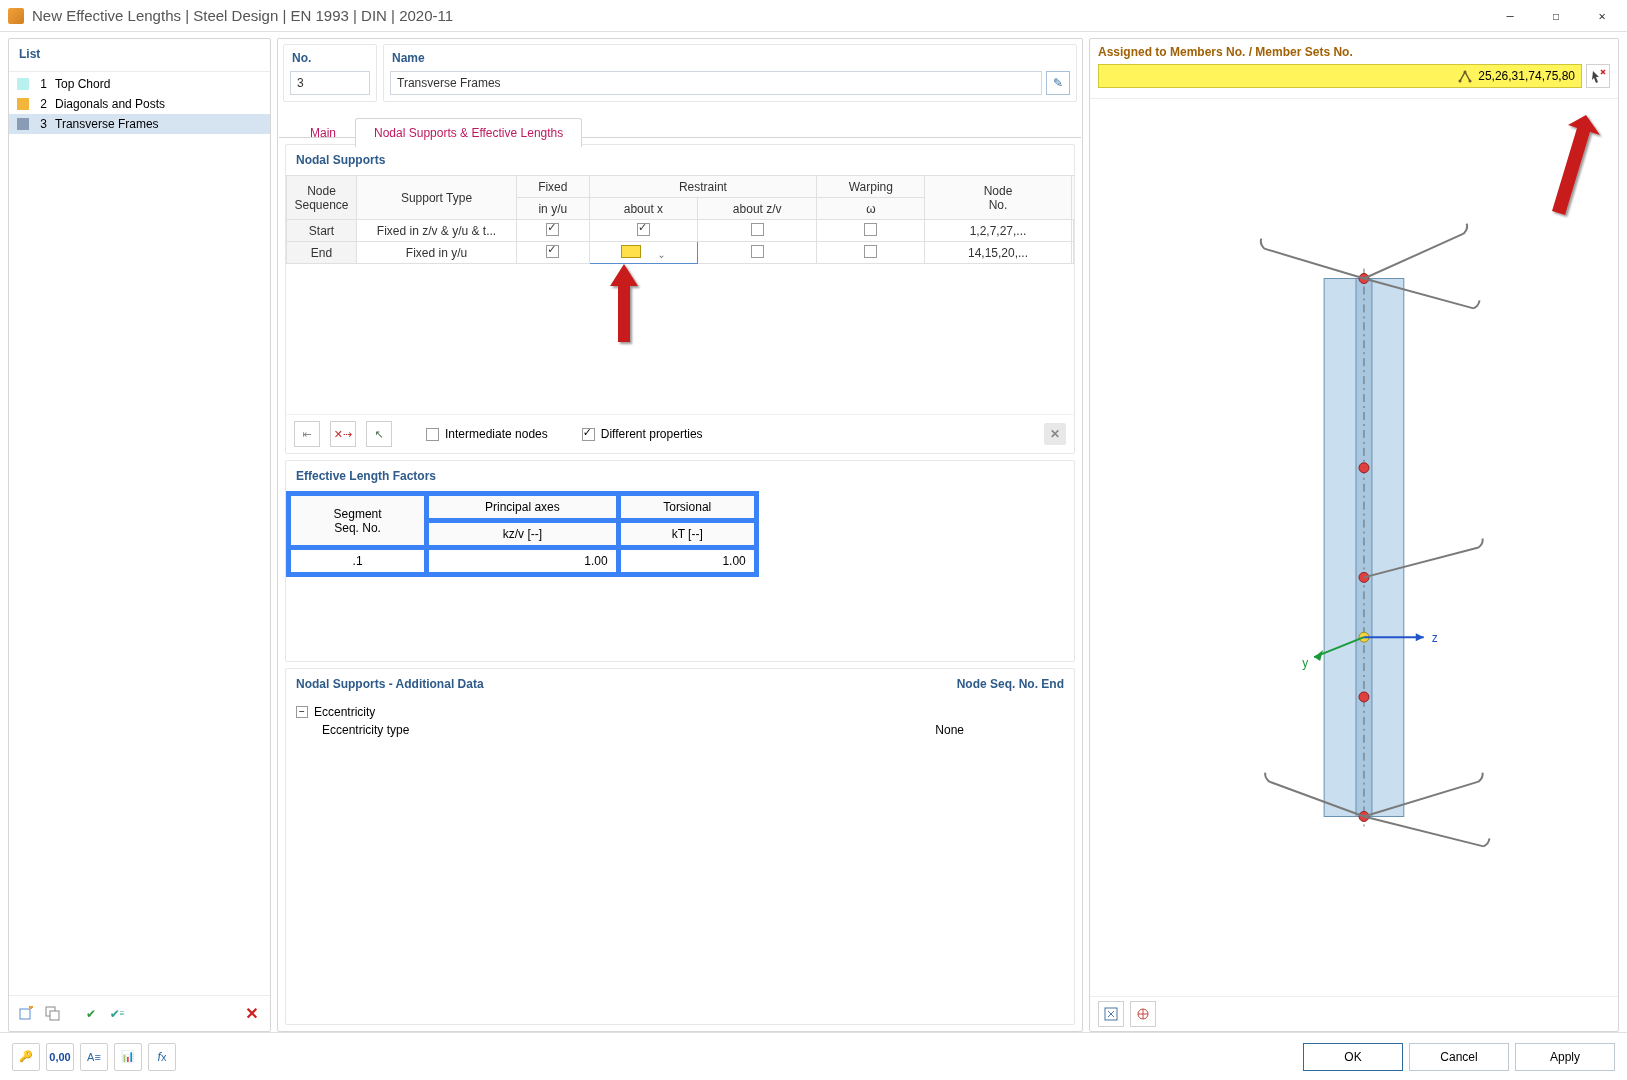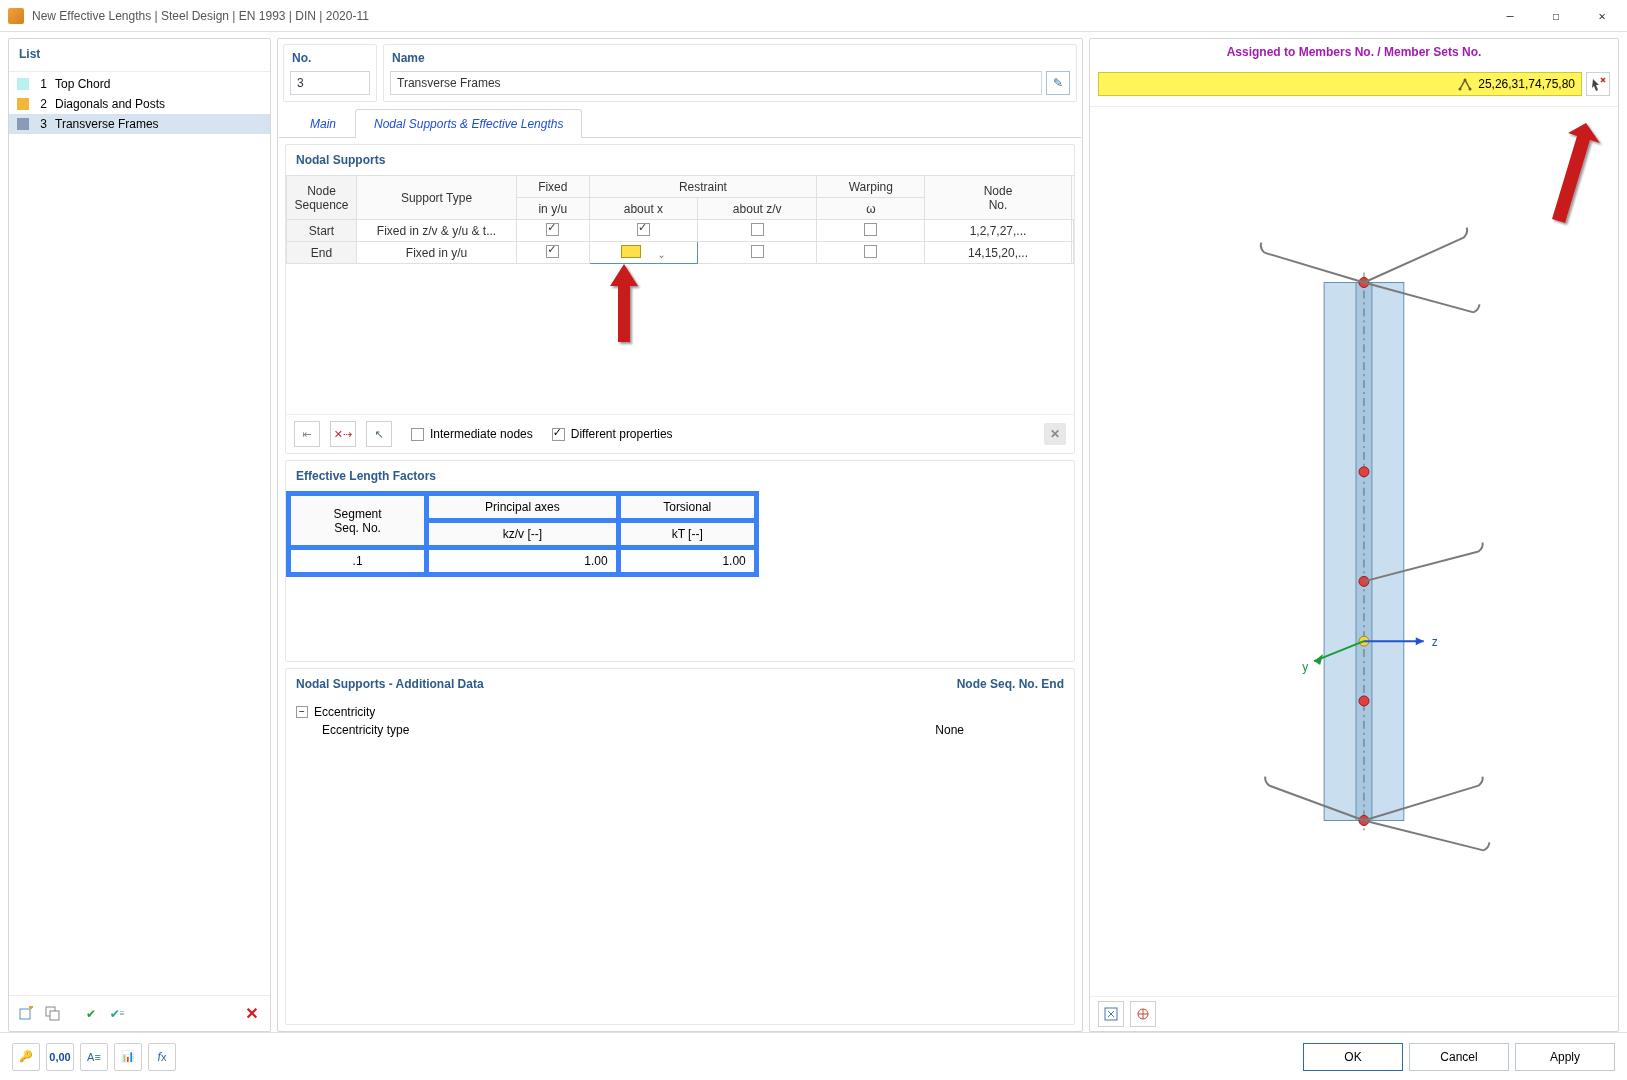--- a/index.html
+++ b/index.html
@@ -2,21 +2,21 @@
 <html><head>
 <meta charset="utf-8">
 <style>
   * { box-sizing: border-box; margin: 0; padding: 0; font-family: 'Segoe UI', Tahoma, sans-serif; font-size: 12px; }
   body { background: #fff; width: 1627px; height: 1080px; overflow: hidden; display: flex; flex-direction: column; }
   
   
   .title-bar { height: 32px; display: flex; align-items: center; justify-content: space-between; border-bottom: 1px solid #e0e0e0; padding: 0 2px 0 8px; }
   .title-left { display: flex; align-items: center; gap: 8px; }
   .app-icon { width: 16px; height: 16px; background: linear-gradient(135deg,#f2a23a,#d08020); border-radius: 2px; position: relative;}
-  .title-text { color: #555; font-size: 12px; }
+  .title-text { color: #555; font-size: 15px; }
   .win-controls { display: flex; }
   .win-btn { width: 46px; height: 30px; display: flex; align-items: center; justify-content: center; color: #333; font-family: monospace;}
   
   
   .outer { flex: 1; display: flex; padding: 6px 8px 0 8px; gap: 6px; }
   
   
   .list-panel { width: 263px; border: 1px solid #d6d6d6; border-radius: 2px; display: flex; flex-direction: column; }
   .list-header { color: #2e5b8a; font-weight: 600; padding: 8px 10px 10px 10px; border-bottom: 1px solid #ececec;}
   .list-body { flex: 1; padding-top: 2px; }
@@ -35,21 +35,21 @@
   .field-block.no { width: 94px; }
   .field-block.name { flex: 1; }
   .field-label { color: #2e5b8a; font-weight: 600; padding: 6px 8px 4px 8px; }
   .field-input-row { display: flex; align-items: center; padding: 2px 6px 6px 6px; gap: 4px; }
   .field-input { border: 1px solid #cfd6dd; padding: 4px 6px; background: #fff; color: #333; }
   .no-input { width: 80px; }
   .name-input { flex: 1; }
   .edit-btn { width: 24px; height: 24px; border: 1px solid #a8c1da; display: flex; align-items: center; justify-content: center; color: #2c6aa0; background:#fff;}
 
   .tabs { display: flex; border-bottom: 1px solid #d6d6d6; padding-left: 12px; margin-top: 2px; }
-  .tab { padding: 7px 18px; border: 1px solid transparent; border-bottom: none; color: #1d4ed8; position: relative; top: 1px; background:#eef0f2;font-style:italic;}
+  .tab { padding: 7px 18px; border: 1px solid transparent; border-bottom: none; color: #be185d; position: relative; top: 10px; background:#eef0f2;}
   .tab.inactive { background: transparent; }
   .tab.active { background: #fff; border-color: #d6d6d6; border-radius: 3px 3px 0 0; }
   
   .section { border: 1px solid #e6e6e6; margin: 6px 6px 0 6px; border-radius: 2px; display: flex; flex-direction: column; }
   .section-title { color: #2e5b8a; font-weight: 600; padding: 8px 10px; }
   .section-title .right-sub { float: right; color: #2e5b8a; font-weight: 600; }
   
   
   .ns-table { border-collapse: collapse; width: 100%; }
   .ns-table th, .ns-table td { border: 1px solid #e0e0e0; padding: 0; text-align: center; font-weight: normal; color: #333; height: 22px; }
@@ -57,42 +57,42 @@
   .ns-table .rh { background: #f4f4f4; width: 70px; }
   .ns-table .support-cell { text-align: center; padding: 0 6px; width: 160px; margin-left: 48px;}
   .chk { width: 13px; height: 13px; border: 1px solid #999; display: inline-block; background:#fff; position:relative;}
   .chk.on::after { content: "✓"; position: absolute; top: -3px; left: 0; font-size: 11px; }
   .hl-cell { border: 1px solid #5a8dd0 !important; }
   .hl-inner { background: #ffe04a; display:inline-block; width: 20px; height: 13px; border:1px solid #b09810; }
   .dd-arrow { display:inline-block; margin-left:16px; color:#777; font-size:10px;}
   
   .ns-bottom { display: flex; align-items: center; padding: 6px 8px; gap: 10px; border-top: 1px solid #f0f0f0;}
   .sm-btn { width: 26px; height: 26px; border: 1px solid #d0d0d0; background: #fff; display:flex; align-items:center; justify-content:center; font-size:11px;color:#888;}
-  .chk-label { display: flex; align-items: center; gap: 6px; margin-left:9px;}
+  .chk-label { display: flex; align-items: center; gap: 6px; margin-left:24px;}
   .close-x { width: 22px; height: 22px; background: #e8e8e8; color: #888; display:flex;align-items:center;justify-content:center; font-weight:bold; border-radius:2px;}
   
   
   .elf-table { border-collapse: collapse; width: 60%; }
   .elf-table th, .elf-table td { border: 5px solid #3b82f6; padding: 4px 8px; text-align: center; font-weight: normal; }
   .elf-table th { background: #fafafa; }
   .val-right { text-align: right !important; }
   .elf-body { min-height: 100px; padding-bottom: 10px;}
   .elf-footer { border-top:1px solid #f0f0f0; padding: 8px;}
   
   
   .ad-body { padding: 4px 0 40px 0;}
   .tree-row { display: flex; align-items:center; padding: 2px 10px;}
   .tree-toggle { width:12px; height:12px; border:1px solid #999; font-size:10px; line-height:9px; text-align:center; margin-right:6px;}
   .tree-indent { margin-left: 28px; padding-left: 8px; text-align: center; }
   .tree-val { margin-left:auto; margin-right: 100px; }
   
   
   .right-panel { width: 530px; border: 1px solid #d6d6d6; border-radius: 2px; display:flex; flex-direction:column;}
   .rp-top { padding: 6px 8px; }
-  .rp-title { color:#a21caf; font-weight:600; padding-bottom:13px;text-align:center;}
+  .rp-title { color:#a16207; font-weight:600; padding-bottom:5px;}
   .rp-field-row { display:flex; align-items:center; gap:4px;}
   .rp-input { flex:1; background:#fff45a; border: 1px solid #cfc63a; padding: 4px 6px; display:flex; align-items:center; gap:6px;justify-content:flex-end;}
   .rp-pick { width:24px; height:24px; border:1px solid #d0d0d0; display:flex; align-items:center; justify-content:center; color:#c03030;}
   .viewer { flex:1; position:relative; background:#fff; border-top:1px solid #eee; margin-top:4px;}
   .viewer svg { width:100%; height:100%; }
   .rp-toolbar { display:flex; gap:6px; padding:4px 8px; border-top:1px solid #eee;}
   
   
   .bottom-bar { height: 48px; border-top: 1px solid #e0e0e0; display:flex; align-items:center; padding: 0 12px; gap:6px;}
   .bb-btn { width:28px; height:28px; border:1px solid #d0d0d0; border-radius:2px; background:#fff; display:flex;align-items:center;justify-content:center; font-size:11px; color:#2c6aa0;}

